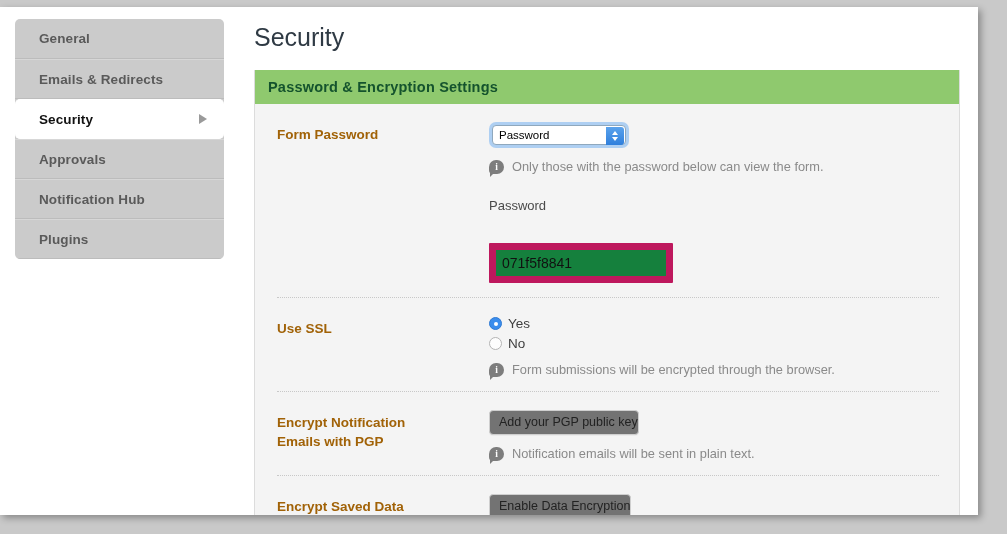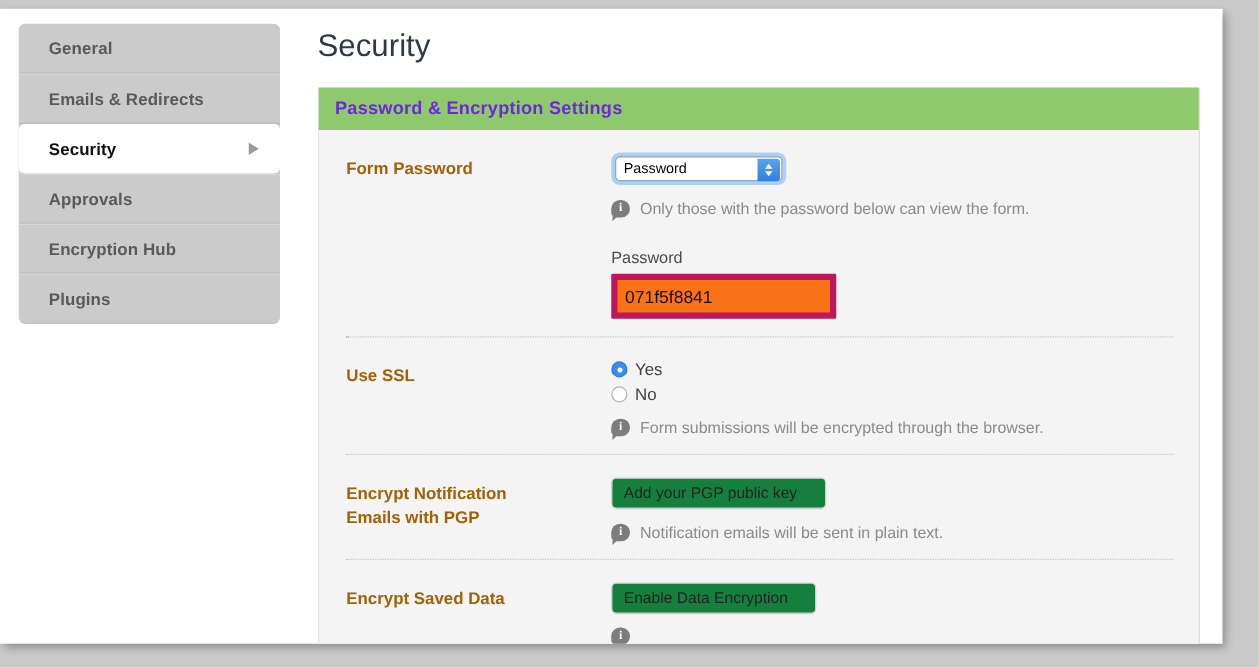--- a/index.html
+++ b/index.html
@@ -89,21 +89,21 @@
   #panel {
     margin-left: 12px;
     margin-right: 8px;
     border: 1px solid #dcdcdc;
     border-top: none;
     background: #f4f4f4;
     border-radius: 0 0 4px 4px;
   }
   #panel-header {
     background: #8fc96e;
-    color: #6d28d9;
+    color: #14532d;
     font-size: 14.5px;
     font-weight: bold;
     padding: 9px 0 9px 13px;
     letter-spacing: 0.2px;
   }
   #panel-body { padding: 0 20px 30px 22px; }
 
   .row {
     display: flex;
     align-items: flex-start;
@@ -197,28 +197,29 @@
   
   .field-block { margin-top: 24px; }
   .field-label {
     font-size: 13px;
     color: #4a4a4a;
     margin-bottom: 6px;
   }
   .text-input {
     width: 158px;
     height: 22px;
-    border: 5px solid #be185d;
-    background: #f97316;
+    border: 7px solid #be185d;
+    background: #15803d;
     font-size: 14px;
     color: #111;
     padding: 2px 6px;
     font-family: "Liberation Sans", sans-serif;
     border-radius: 1px;
     outline: none;
+    margin-top: 24px;
   }
 
   
   .radio-line {
     display: flex;
     align-items: center;
     font-size: 13.5px;
     color: #404040;
     margin-bottom: 5px;
   }
@@ -241,26 +242,26 @@
     position: absolute;
     left: 3.5px; top: 3.5px;
     width: 4px; height: 4px;
     border-radius: 50%;
     background: #ffffff;
   }
 
   
   .btn {
     display: inline-block;
-    background: #15803d;
+    background: #737373;
     border: 1px solid #cfcfcf;
     border-radius: 4px;
     font-size: 12.5px;
     color: #222;
-    padding: 4px 22px 5px 9px;
+    padding: 4px 0 5px 9px;
     font-family: "Liberation Sans", sans-serif;
     cursor: pointer;
     box-shadow: 0 1px 0 rgba(0,0,0,0.04);
   }
 </style>
 </head>
 <body>
 
 <div id="app-window">
 
@@ -272,21 +273,21 @@
       <span>Emails &amp; Redirects</span>
     </div>
     <div class="nav-item active">
       <span>Security</span>
       <span class="nav-arrow"></span>
     </div>
     <div class="nav-item">
       <span>Approvals</span>
     </div>
     <div class="nav-item">
-      <span>Encryption Hub</span>
+      <span>Notification Hub</span>
     </div>
     <div class="nav-item">
       <span>Plugins</span>
     </div>
   </nav>
 
   <div id="main">
 
     <h1 id="page-title">Security</h1>
 

